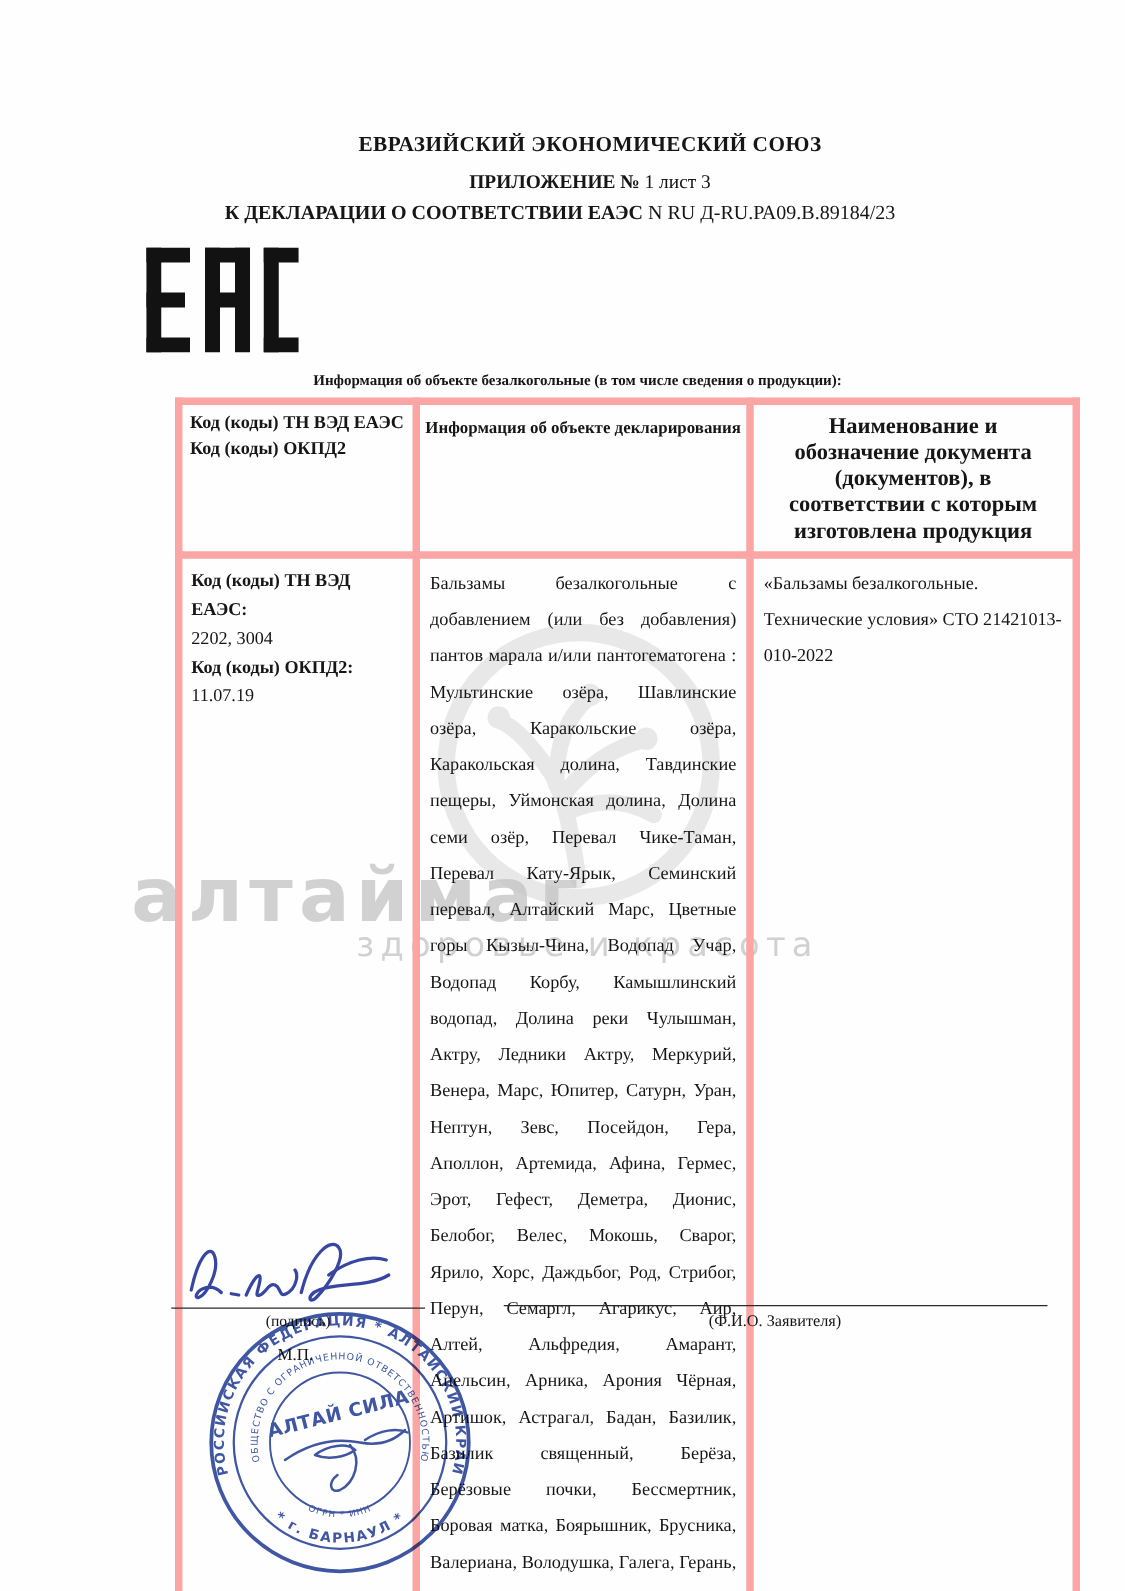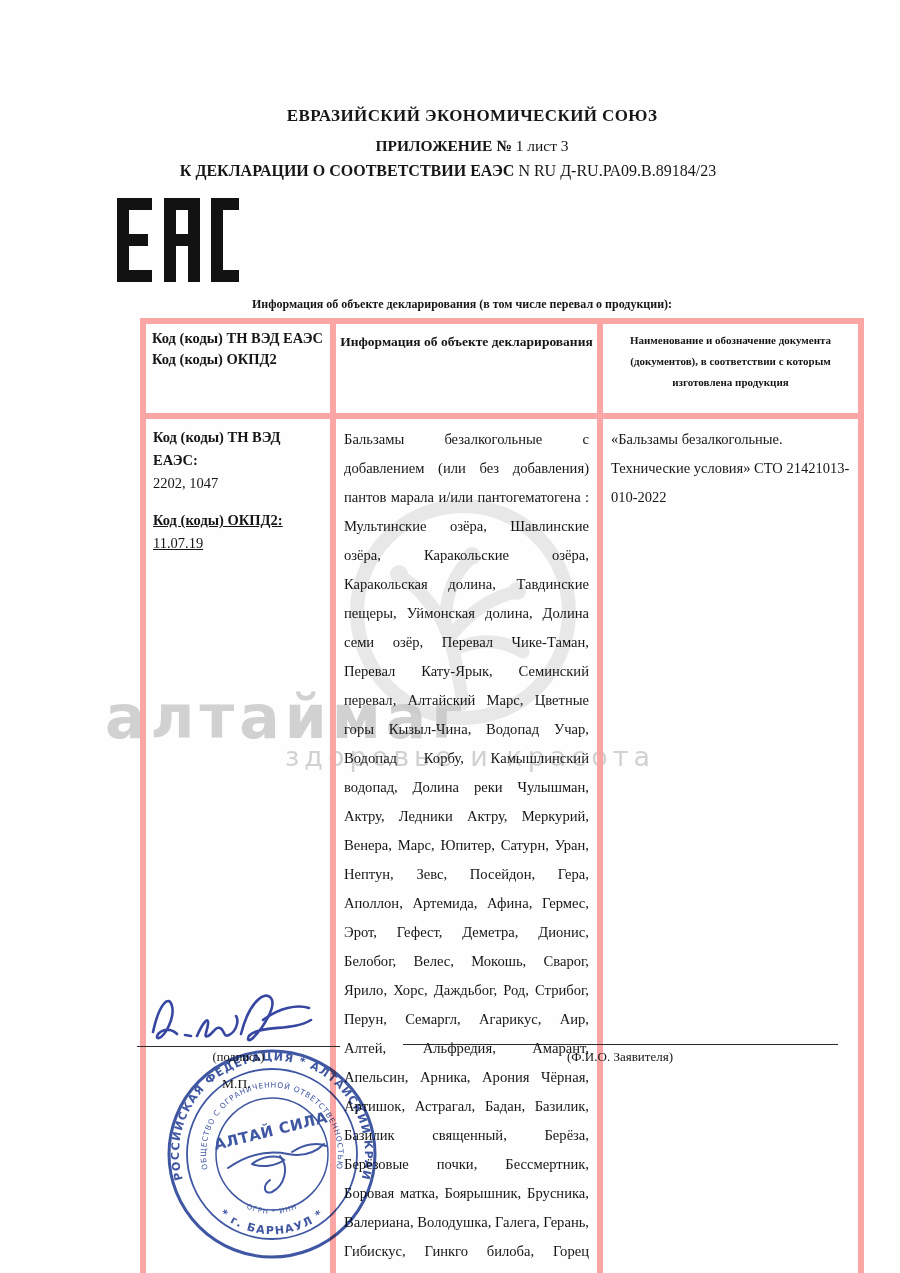--- a/index.html
+++ b/index.html
@@ -35,23 +35,23 @@
   }
   
   .decl-table{
     position:absolute;left:140px;top:318px;width:718px;z-index:1;
     border-collapse:collapse;table-layout:fixed;
   }
   .decl-table th,.decl-table td{border:6px solid #fca5a5;vertical-align:top;}
   .col1{width:190px;} .col2{width:267px;} .col3{width:261px;}
   th.h-codes{height:81px;text-align:left;font-size:14.5px;line-height:21px;padding:4px 6px;font-weight:bold;}
   th.h-info{text-align:center;font-size:13.5px;padding:10px 2px;font-weight:bold;}
-  th.h-docs{text-align:center;font-size:11px;line-height:21px;padding:6px 16px;font-weight:bold;}
+  th.h-docs{text-align:center;font-size:18px;line-height:21px;padding:6px 16px;font-weight:bold;}
   td.c-codes{height:585px;padding:7px 7px;font-size:14.5px;line-height:23px;}
-  td.c-codes .okpd{margin-top:14px;text-decoration:underline;}
+  td.c-codes .okpd{}
   td.c-info{padding:6px 8px;font-size:14.6px;line-height:29px;text-align:justify;}
   td.c-docs{padding:6px 8px;font-size:14.5px;line-height:29px;}
   
   .sig-svg{position:absolute;left:145px;top:988px;z-index:2;mix-blend-mode:multiply;}
   .line-left{position:absolute;left:137px;top:1046px;width:203px;border-top:1.6px solid #2b2b2b;z-index:1;}
   .cap-sign{position:absolute;left:137px;top:1050px;width:203px;text-align:center;font-size:12.5px;z-index:1;}
   .mp{position:absolute;left:222px;top:1076px;font-size:13.5px;z-index:1;}
   .applicant{position:absolute;left:430px;top:1014px;width:330px;text-align:center;font-size:14.5px;z-index:1;}
   .line-right{position:absolute;left:403px;top:1044px;width:435px;border-top:1.6px solid #2b2b2b;z-index:1;}
   .cap-fio{position:absolute;left:470px;top:1049px;width:300px;text-align:center;font-size:13px;z-index:1;}
@@ -108,21 +108,21 @@
       <rect x="47" y="0" width="12" height="84"></rect>
       <rect x="71" y="0" width="12" height="84"></rect>
       <rect x="47" y="0" width="36" height="12"></rect>
       <rect x="47" y="36" width="36" height="12"></rect>
       <rect x="94" y="0" width="12" height="84"></rect>
       <rect x="94" y="0" width="28" height="12"></rect>
       <rect x="94" y="72" width="28" height="12"></rect>
     </g>
   </svg>
 
-  <div class="intro">Информация об объекте декларирования (в том числе перевал о продукции):</div>
+  <div class="intro">Информация об объекте безалкогольные (в том числе сведения о продукции):</div>
 
   <table class="decl-table">
     <colgroup>
         <col class="col1">
         <col class="col2">
         <col class="col3">
       </colgroup>
     <thead>
       <tr>
         <th class="h-codes">
@@ -130,21 +130,21 @@
           <div>Код (коды) ОКПД2</div>
         </th>
         <th class="h-info">Информация об объекте декларирования</th>
         <th class="h-docs">Наименование и обозначение документа (документов), в соответствии с которым изготовлена продукция</th>
       </tr>
     </thead>
     <tbody>
       <tr>
         <td class="c-codes">
           <div><b>Код (коды) ТН ВЭД ЕАЭС:</b></div>
-          <div>2202, 1047</div>
+          <div>2202, 3004</div>
           <div class="okpd">
             <b>Код (коды) ОКПД2:</b><span> 11.07.19</span>
           </div>
         </td>
         <td class="c-info">Бальзамы безалкогольные с добавлением (или без добавления) пантов марала и/или пантогематогена : Мультинские озёра, Шавлинские озёра, Каракольские озёра, Каракольская долина, Тавдинские пещеры, Уймонская долина, Долина семи озёр, Перевал Чике-Таман, Перевал Кату-Ярык, Семинский перевал, Алтайский Марс, Цветные горы Кызыл-Чина, Водопад Учар, Водопад Корбу, Камышлинский водопад, Долина реки Чулышман, Актру, Ледники Актру, Меркурий, Венера, Марс, Юпитер, Сатурн, Уран, Нептун, Зевс, Посейдон, Гера, Аполлон, Артемида, Афина, Гермес, Эрот, Гефест, Деметра, Дионис, Белобог, Велес, Мокошь, Сварог, Ярило, Хорс, Даждьбог, Род, Стрибог, Перун, Семаргл, Агарикус, Аир, Алтей, Альфредия, Амарант, Апельсин, Арника, Арония Чёрная, Артишок, Астрагал, Бадан, Базилик, Базилик священный, Берёза, Берёзовые почки, Бессмертник, Боровая матка, Боярышник, Брусника, Валериана, Володушка, Галега, Герань, Гибискус, Гинкго билоба, Горец птичий, Гриб рейши, Груша, Девясил, Донник, Дуб, Душица, Ежовик гребенчатый,</td>
         <td class="c-docs">
           <div>«Бальзамы безалкогольные.</div>
           <div>Технические условия» СТО 21421013-</div>
           <div>010-2022</div>
         </td>

